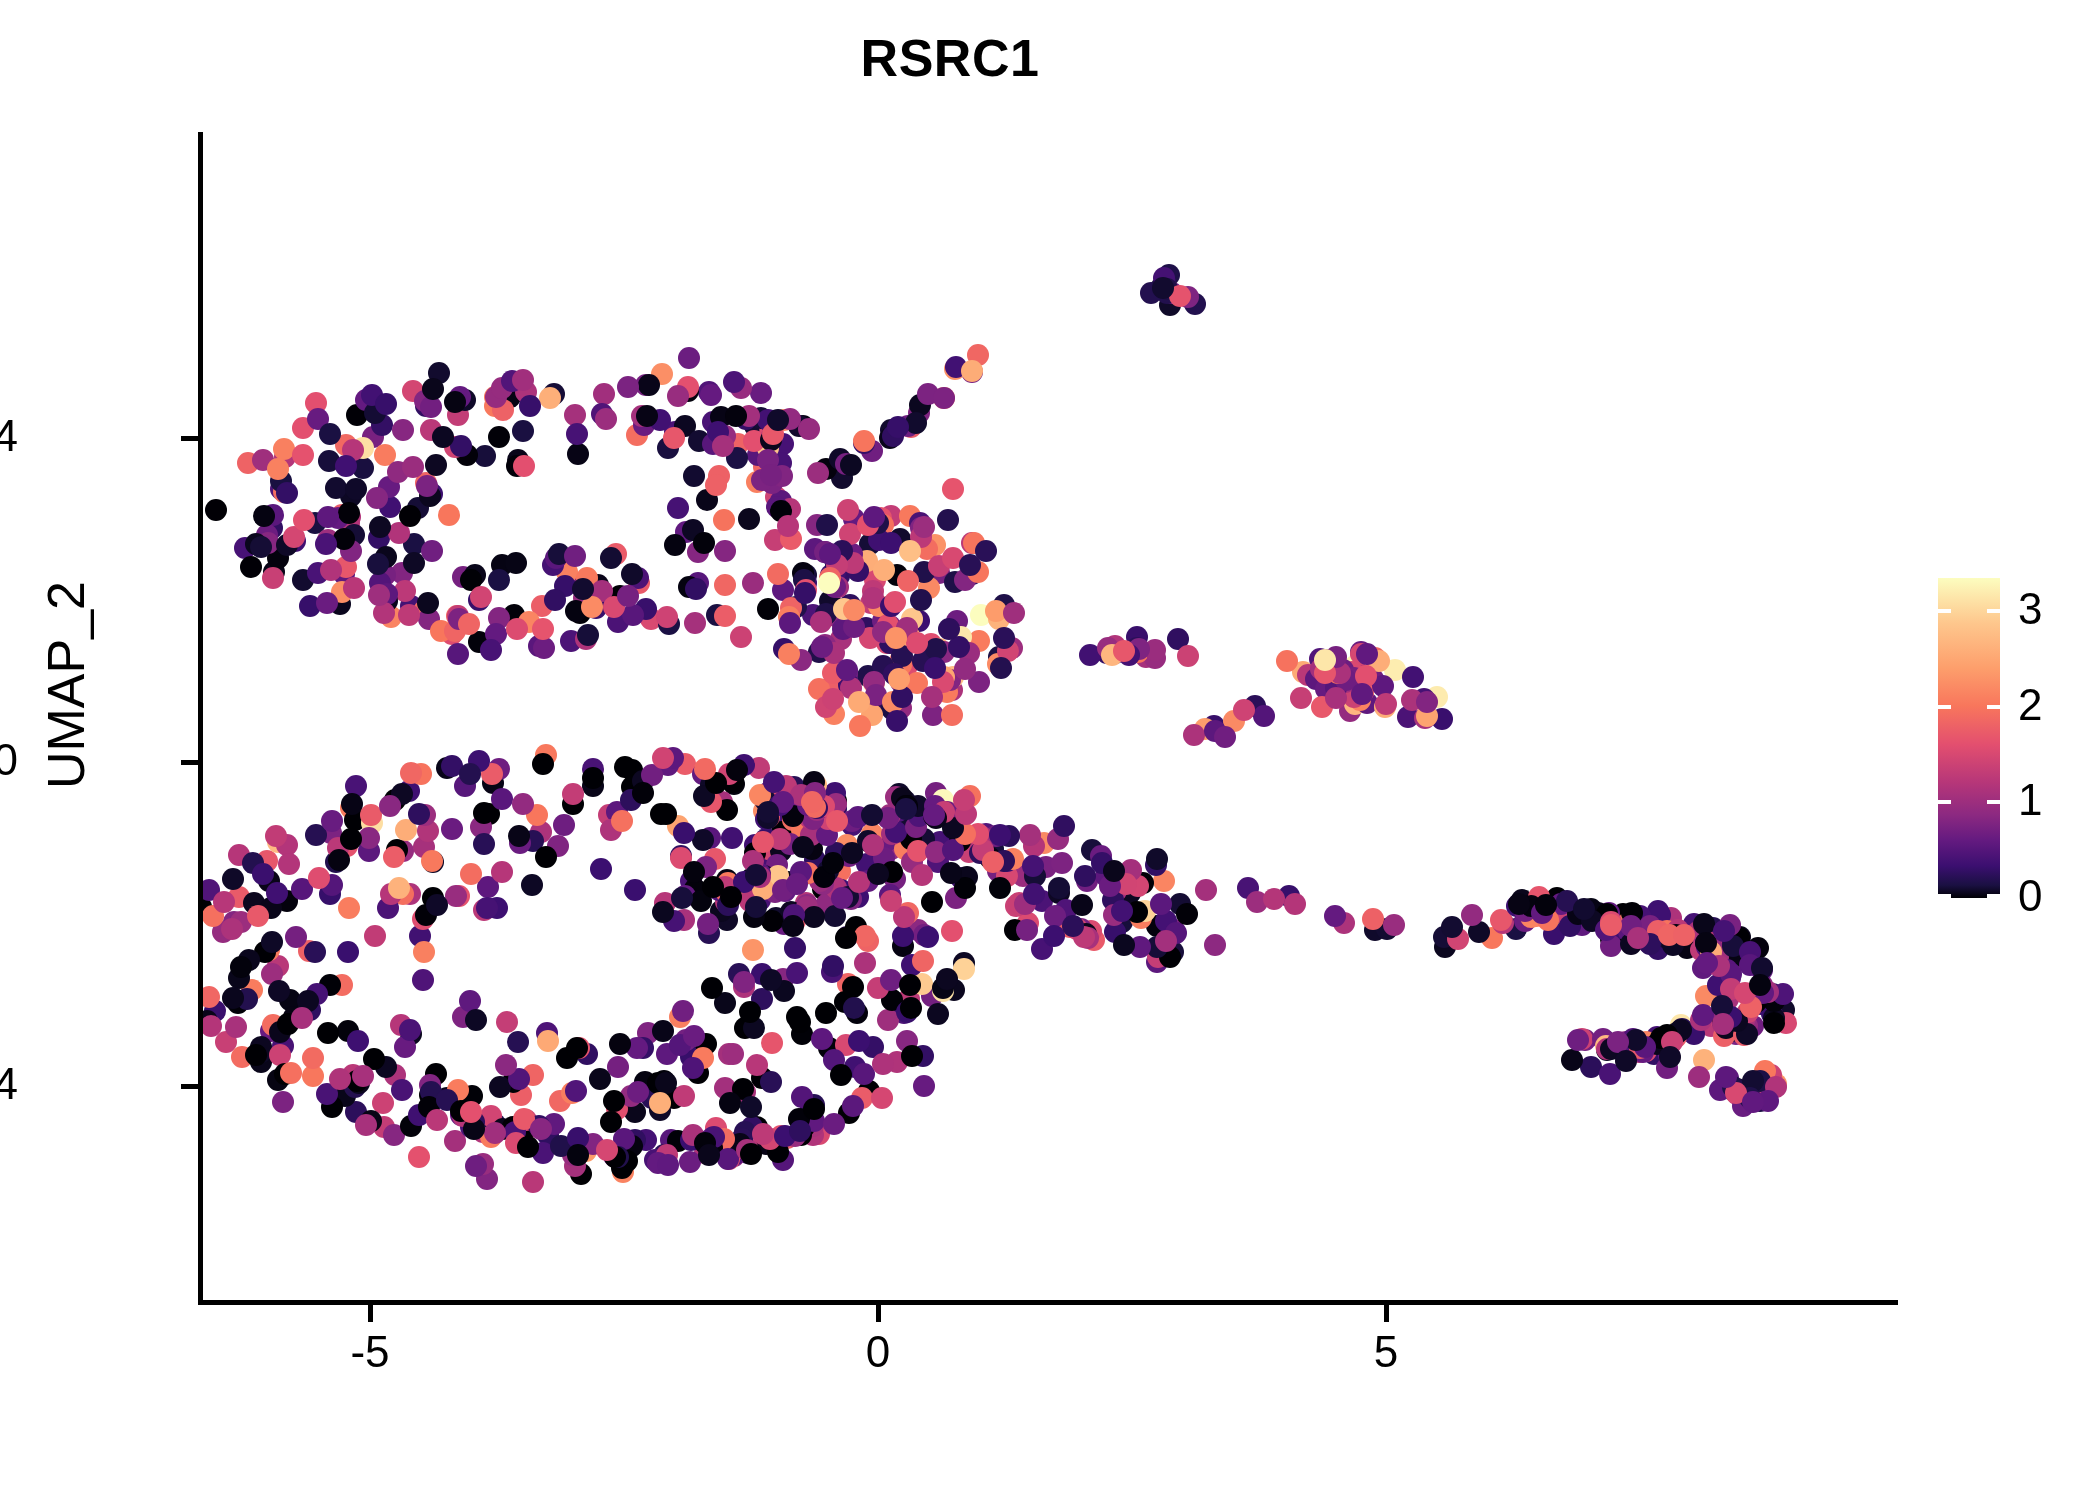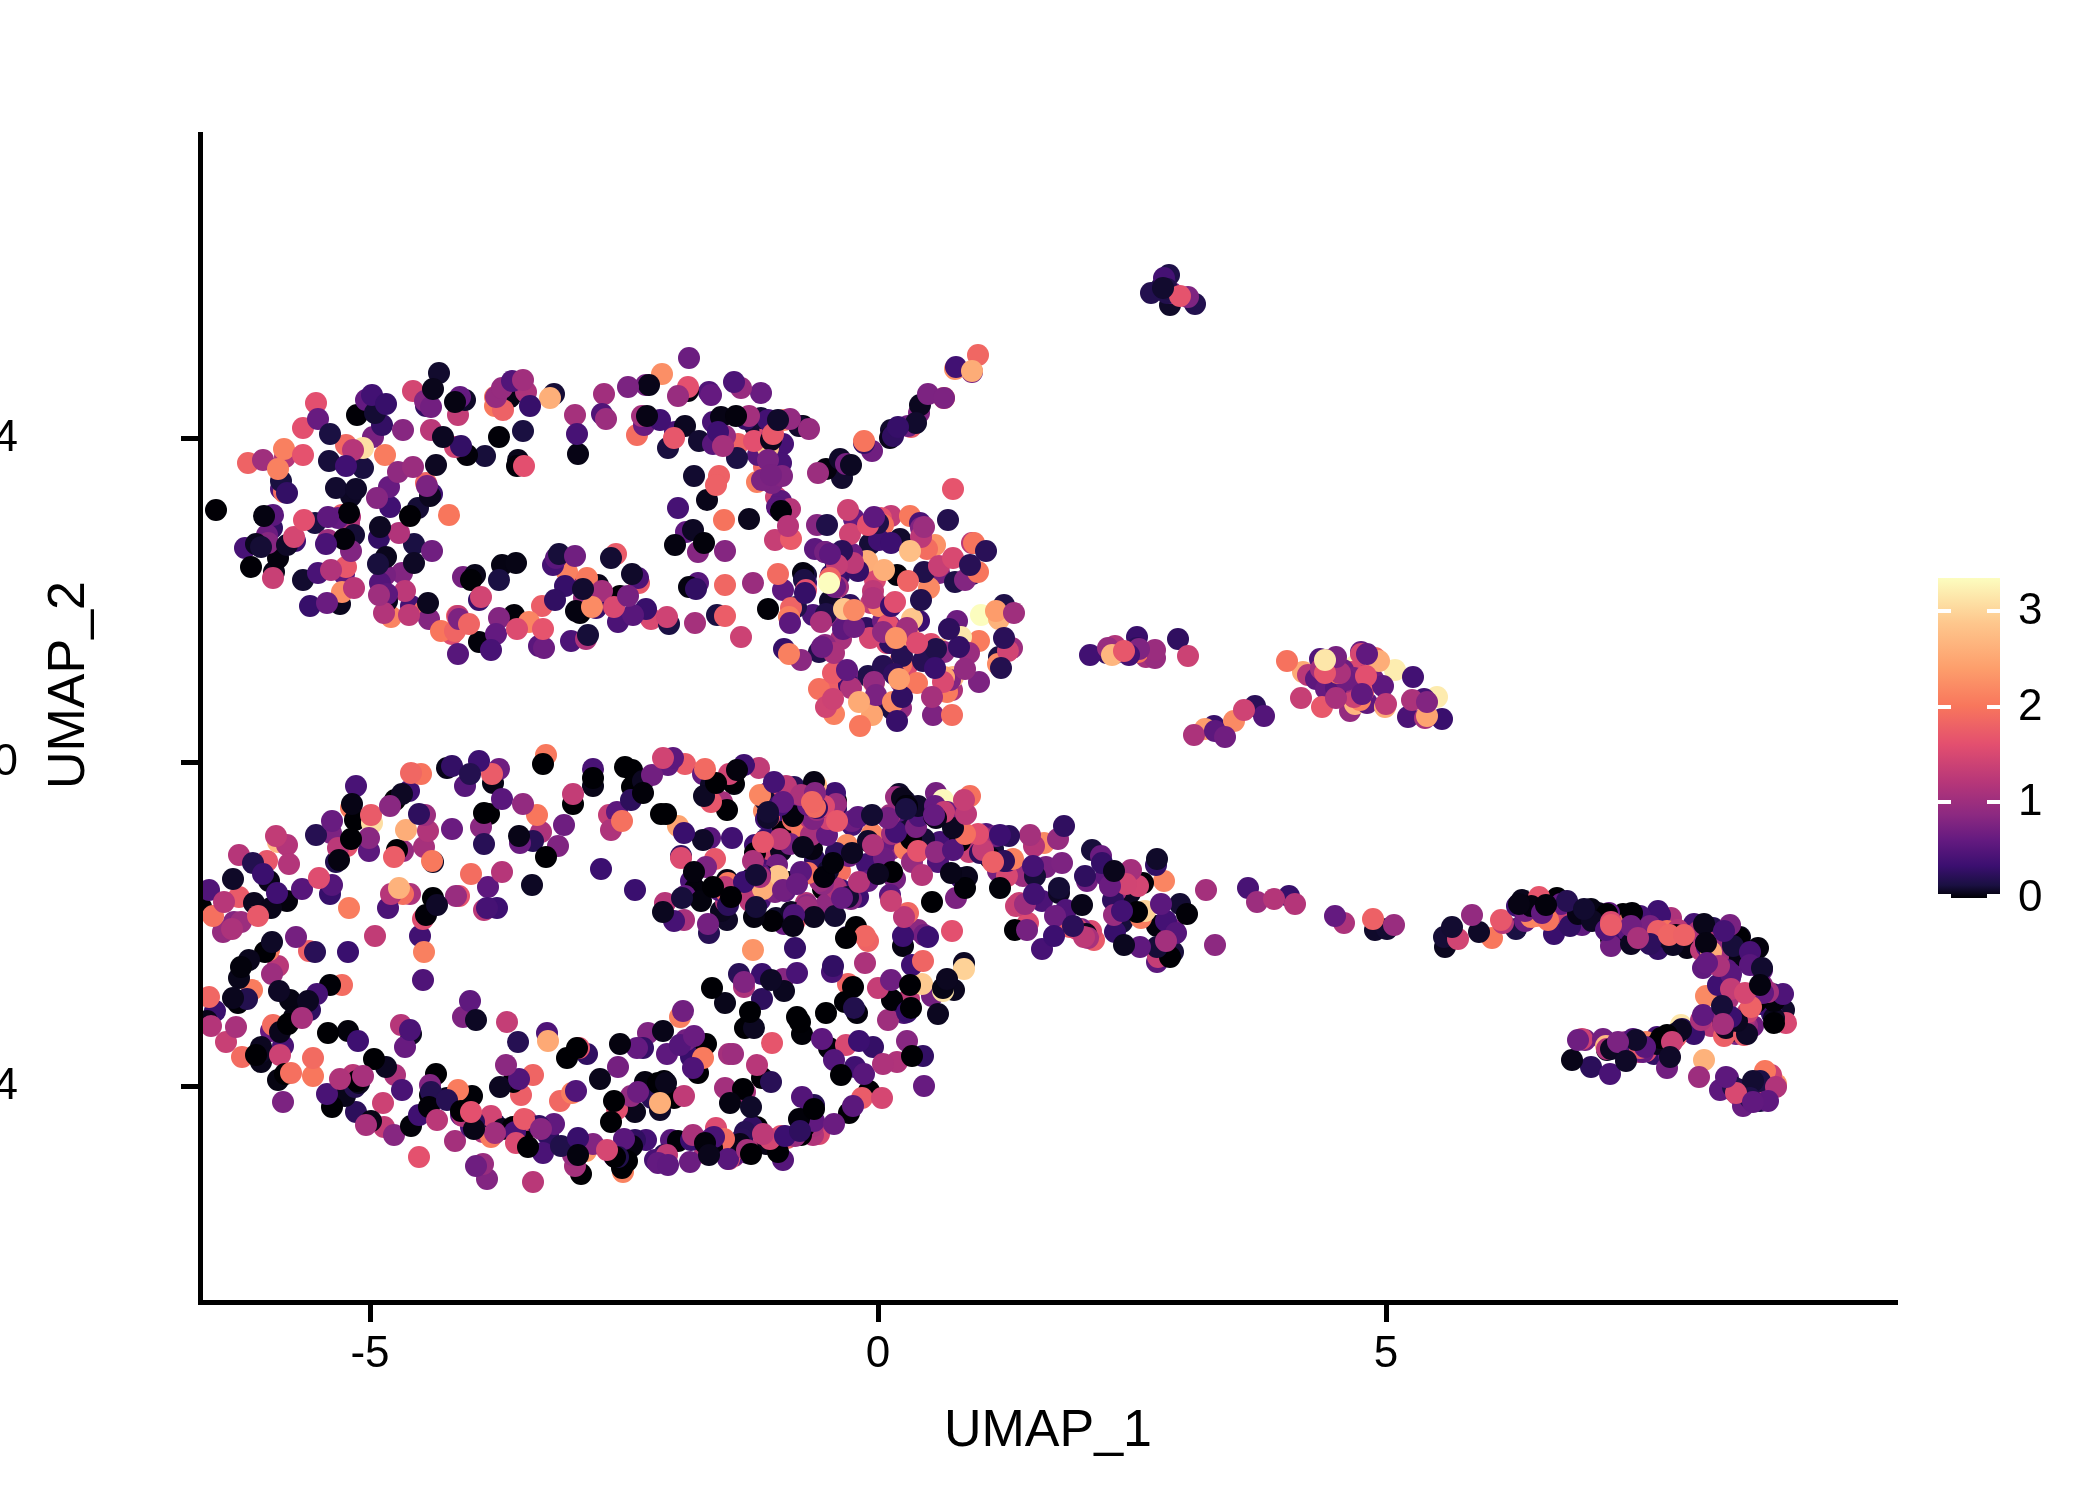--- a/index.html
+++ b/index.html
@@ -160,20 +160,21 @@
     font-size: 44px;
     color: #000000;
     line-height: 1;
   }
 </style>
 </head>
 <body>
 
 <div id="page">
 
+  <div id="plot-title">RSRC1</div>
 
   <div id="y-axis-line"></div>
   <div id="x-axis-line"></div>
 
   <div id="plot-panel">
     <div id="points-layer">
         <div class="pt" style="left: 196.9px; top: 462.9px; background: rgb(68, 18, 116);"></div>
         <div class="pt" style="left: 158.6px; top: 293.7px; background: rgb(120, 33, 128);"></div>
         <div class="pt" style="left: 541.2px; top: 282.5px; background: rgb(19, 11, 48);"></div>
         <div class="pt" style="left: 503.4px; top: 472.4px; background: rgb(26, 16, 66);"></div>
@@ -1858,21 +1859,20 @@
   <div id="x-ticks">
       <div class="tick-mark-x" style="left: 368px;"></div>
       <div class="tick-label-x" style="left: 310px;">-5</div>
       <div class="tick-mark-x" style="left: 876px;"></div>
       <div class="tick-label-x" style="left: 818px;">0</div>
       <div class="tick-mark-x" style="left: 1384px;"></div>
       <div class="tick-label-x" style="left: 1326px;">5</div>
     </div>
 
   <div id="y-axis-label">UMAP_2</div>
-  <div id="x-axis-label">UMAP_1</div>
 
   <div id="legend">
     <div id="legend-bar"></div>
     <div id="legend-ticks">
         <div class="legend-tick left" style="top: 316px;"></div>
         <div class="legend-tick right" style="top: 316px;"></div>
         <div class="legend-label" style="top: 296px;">0</div>
         <div class="legend-tick left" style="top: 222.478px;"></div>
         <div class="legend-tick right" style="top: 222.478px;"></div>
         <div class="legend-label" style="top: 200.478px;">1</div>

